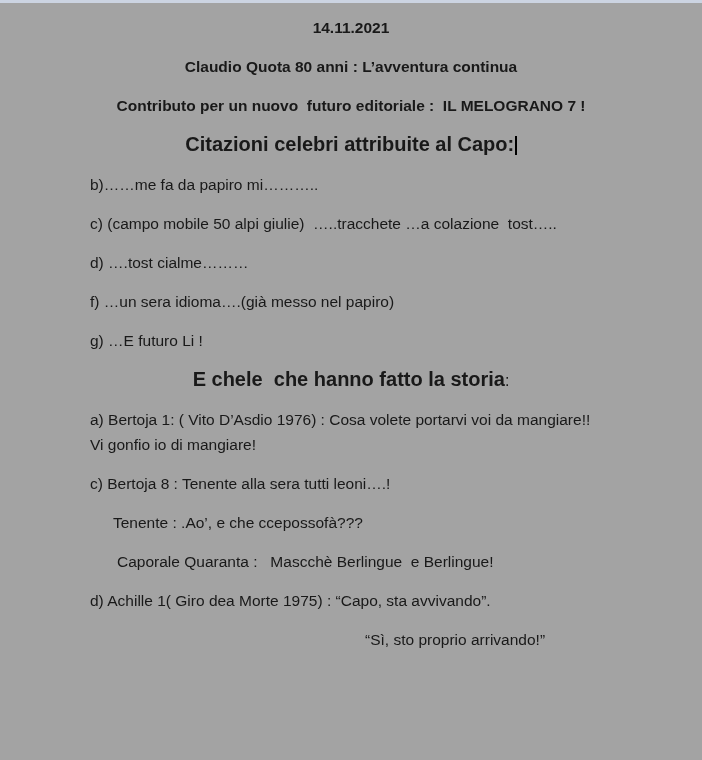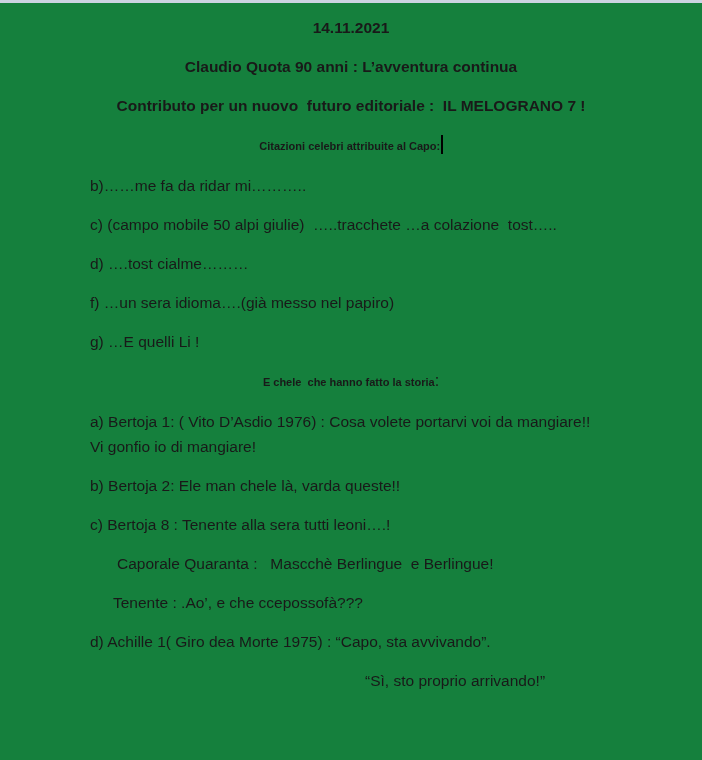--- a/index.html
+++ b/index.html
@@ -7,21 +7,21 @@
     padding: 0;
     background: #ffffff;
     font-family: "Liberation Sans", sans-serif;
     color: #191919;
   }
   .viewport {
     position: relative;
     width: 702px;
     height: 760px;
     overflow: hidden;
-    background: #15803d;
+    background: #a3a3a3;
   }
   .top-strip {
     height: 3px;
     width: 100%;
     background: #ccd4e2;
   }
   .doc {
     width: 702px;
     box-sizing: border-box;
     padding-top: 12px;
@@ -32,21 +32,21 @@
     line-height: 25px;
     white-space: pre-wrap;
   }
   .doc p.center {
     margin-left: 40px;
     margin-right: 40px;
     text-align: center;
   }
   .hd {
     font-weight: bold;
-    font-size: 11px;
+    font-size: 20px;
   }
   .colon-normal {
     font-weight: normal;
     font-size: 16px;
   }
   .indent-1 { margin-left: 113px !important; }
   .indent-2 { margin-left: 117px !important; }
   .indent-far { margin-left: 365px !important; }
   .caret {
     display: inline-block;
@@ -60,37 +60,36 @@
 </head>
 <body>
 
 <div class="viewport">
   <div class="top-strip"></div>
 
   <div class="doc">
 
     <p class="center hd">14.11.2021</p>
 
-    <p class="center hd">Claudio Quota 90 anni : L’avventura continua</p>
+    <p class="center hd">Claudio Quota 80 anni : L’avventura continua</p>
 
     <p class="center hd">Contributo per un nuovo  futuro editoriale :  IL MELOGRANO 7 !</p>
 
     <p class="center"><span class="hd">Citazioni celebri attribuite al Capo:</span><span class="caret"></span></p>
 
-    <p class="para">b)……me fa da ridar mi………..</p>
+    <p class="para">b)……me fa da papiro mi………..</p>
     <p class="para">c) (campo mobile 50 alpi giulie)  …..tracchete …a colazione  tost…..</p>
     <p class="para">d) ….tost cialme………</p>
     <p class="para">f) …un sera idioma….(già messo nel papiro)</p>
-    <p class="para">g) …E quelli Li !</p>
+    <p class="para">g) …E futuro Li !</p>
 
     <p class="center"><span class="hd">E chele  che hanno fatto la storia</span><span class="colon-normal">:</span></p>
 
     <p class="para">a) Bertoja 1: ( Vito D’Asdio 1976) : Cosa volete portarvi voi da mangiare!!
 Vi gonfio io di mangiare!</p>
-    <p class="para">b) Bertoja 2: Ele man chele là, varda queste!!</p>
     <p class="para">c) Bertoja 8 : Tenente alla sera tutti leoni….!</p>
+    <p class="para indent-1">Tenente : .Ao’, e che ccepossofà???</p>
     <p class="para indent-2">Caporale Quaranta :   Mascchè Berlingue  e Berlingue!</p>
-    <p class="para indent-1">Tenente : .Ao’, e che ccepossofà???</p>
     <p class="para">d) Achille 1( Giro dea Morte 1975) : “Capo, sta avvivando”.</p>
     <p class="para indent-far">“Sì, sto proprio arrivando!”</p>
 
   </div>
 </div>
 
 </body></html>

